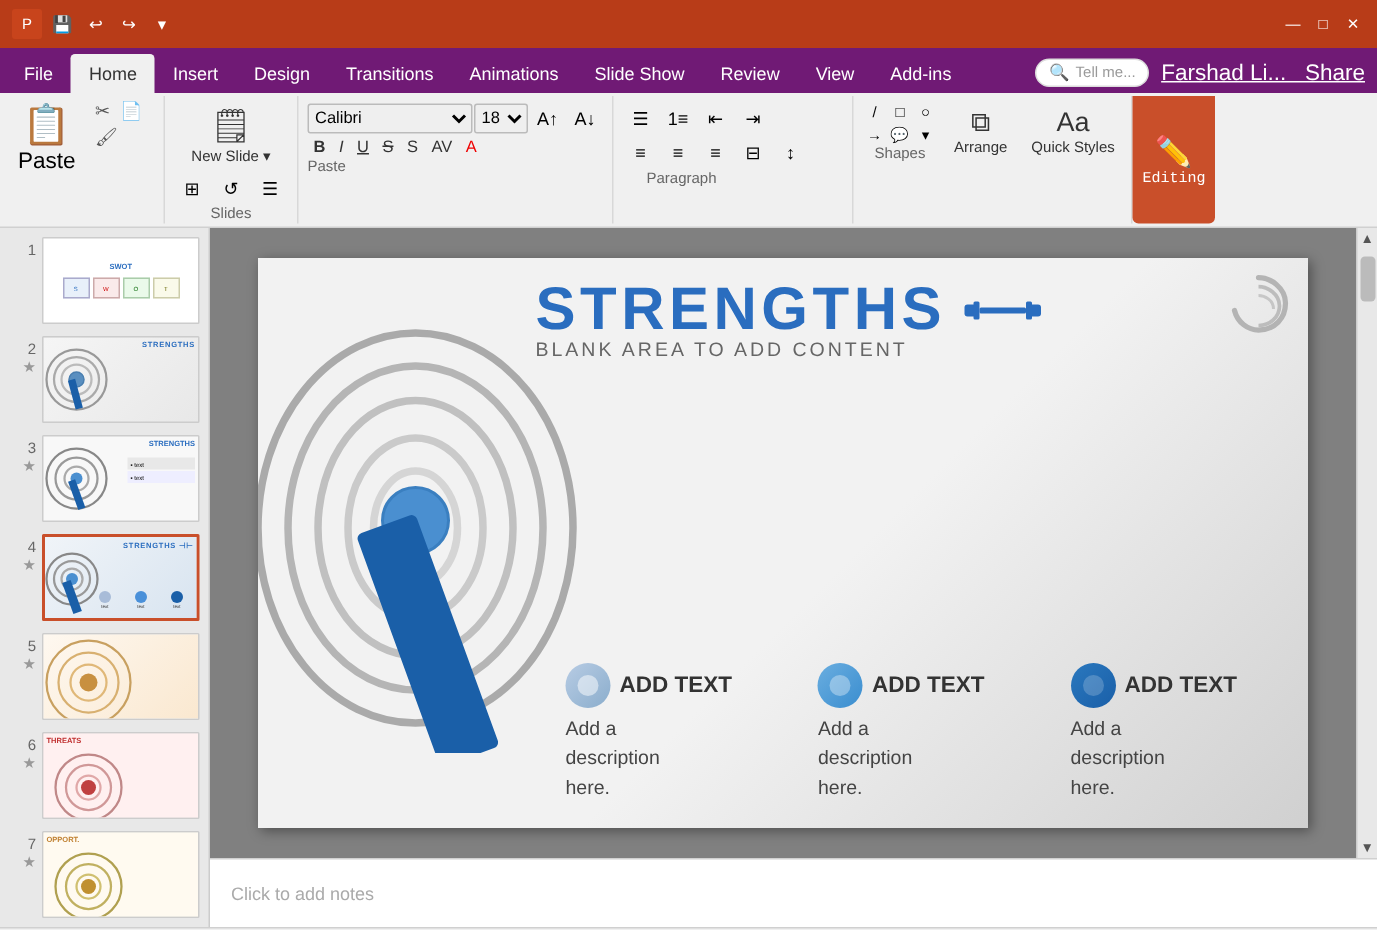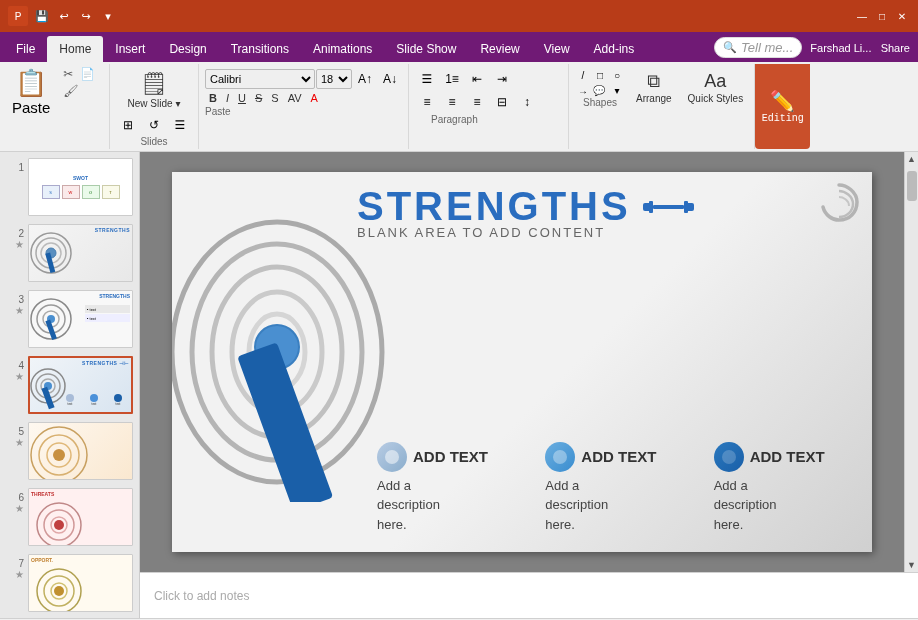--- a/index.html
+++ b/index.html
@@ -222,23 +222,23 @@
   <div class="ribbon-tab">Design</div>
   <div class="ribbon-tab">Transitions</div>
   <div class="ribbon-tab">Animations</div>
   <div class="ribbon-tab">Slide Show</div>
   <div class="ribbon-tab">Review</div>
   <div class="ribbon-tab">View</div>
   <div class="ribbon-tab">Add-ins</div>
   <div style="flex:1; display:flex; align-items:center; justify-content:flex-end; padding-right:8px; padding-bottom:4px;">
     <div class="tell-me">
       <span>🔍</span>
-      <span style="color:#999; font-size:13px;font-style:italic;">Tell me...</span>
-    </div>
-    <div style="color:white; font-size:11px; margin-left:8px; cursor:pointer;">Farshad Li... &nbsp; Share</div>
+      <span style="color:#999; font-size:10px;">Tell me...</span>
+    </div>
+    <div style="color:white; font-size:15px; margin-left:8px; cursor:pointer;text-decoration:underline;">Farshad Li... &nbsp; Share</div>
   </div>
 </div>
 
 <div class="ribbon">
 
   <div class="ribbon-group" style="flex-direction:row; gap:4px; align-items:stretch; min-width:110px;">
     <div style="display:flex;flex-direction:column;align-items:center;">
       <div class="paste-btn">
         <span class="paste-icon">📋</span>
         <span style="font-size:15px;">Paste</span>

